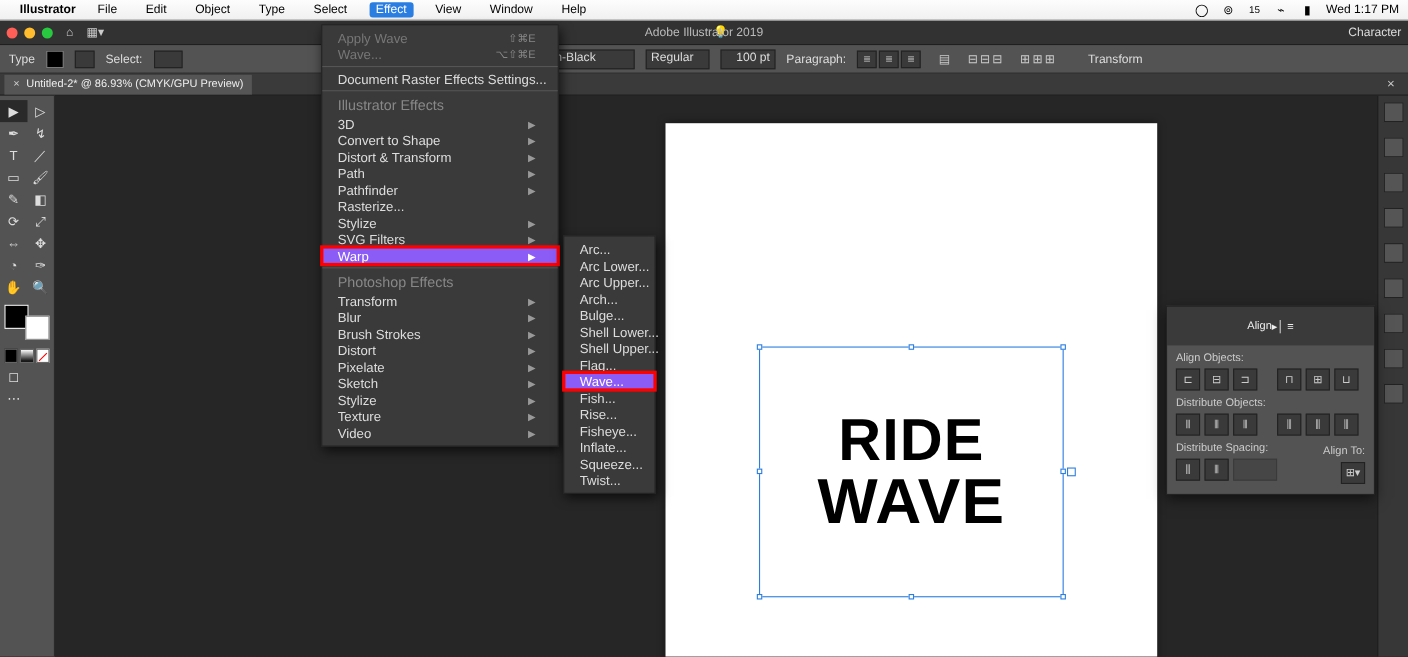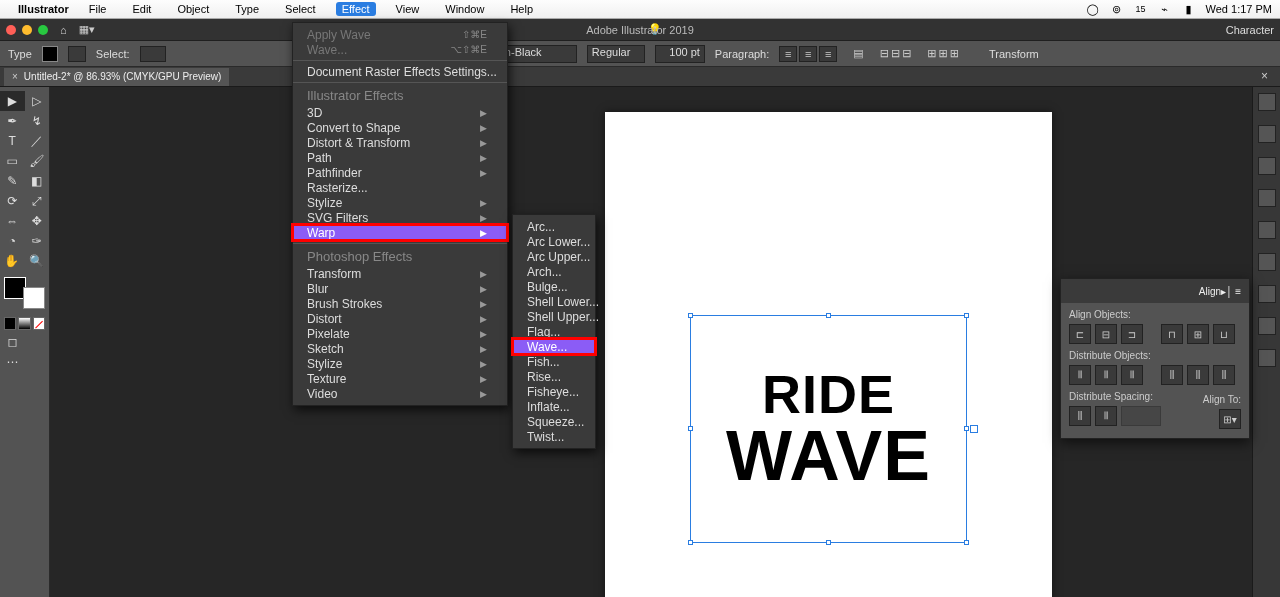--- a/index.html
+++ b/index.html
@@ -48,34 +48,34 @@
 .swatch { margin:6px 4px; position:relative; height:32px; }
 .swatch .fg { position:absolute; width:22px; height:22px; background:#000; border:1px solid #fff; left:0; top:0; }
 .swatch .bg { position:absolute; width:22px; height:22px; background:#fff; border:1px solid #888; right:0; bottom:0; }
 .swrow { display:flex; gap:2px; margin:2px 4px; }
 .swrow .sw { width:13px; height:13px; border:1px solid #666; }
 
 .canvas-wrap { flex:1; position:relative; background:#262626; overflow:hidden; }
 .artboard { position:absolute; left:555px; top:25px; width:447px; height:570px; background:#fff; box-shadow:0 0 8px rgba(0,0,0,.5); }
 .textbox { position:absolute; left:640px; top:228px; width:277px; height:228px; border:1px solid #2a7de1; background:transparent; display:flex; flex-direction:column; align-items:center; justify-content:center; }
 .textbox .line { font-family:"Arial Black",Gotham,sans-serif; font-weight:900; color:#000; line-height:1; letter-spacing:1px; }
-.l1{font-size:54px;} .l2{font-size:54px;} .l3{font-size:70px;}
+.l1{font-size:54px;} .l2{font-size:54px;} .l3{font-size:58px;}
 .handle { position:absolute; width:5px; height:5px; background:#fff; border:1px solid #2a7de1; }
 .h-tl{left:-3px;top:-3px;} .h-tm{left:50%;top:-3px;margin-left:-3px;} .h-tr{right:-3px;top:-3px;}
 .h-ml{left:-3px;top:50%;margin-top:-3px;} .h-mr{right:-3px;top:50%;margin-top:-3px;}
 .h-bl{left:-3px;bottom:-3px;} .h-bm{left:50%;bottom:-3px;margin-left:-3px;} .h-br{right:-3px;bottom:-3px;}
 .oport { position:absolute; right:-12px; top:50%; width:8px; height:8px; border:1px solid #2a7de1; background:#fff; margin-top:-4px; }
 
 
 .rstrip { width:28px; background:#373737; border-left:1px solid #1a1a1a; display:flex; flex-direction:column; align-items:center; padding-top:6px; gap:14px; }
 .rstrip .ri { width:18px; height:18px; background:#555; border:1px solid #222; }
 
 
 .panel { position:absolute; right:30px; top:278px; width:190px; background:#535353; border:1px solid #222; box-shadow:0 4px 12px rgba(0,0,0,.6); font-size:10px; }
-.panel .phead { height:24px; background:#3a3a3a; display:flex; align-items:center; padding:0 8px; color:#eee; justify-content:flex-end; }
+.panel .phead { height:35px; background:#3a3a3a; display:flex; align-items:center; padding:0 8px; color:#eee; justify-content:center; }
 .panel .psec { padding:6px 8px; }
 .panel .ptitle { color:#ccc; margin-bottom:4px; }
 .panel .prow { display:flex; gap:4px; margin-bottom:6px; }
 .panel .pb { width:22px; height:20px; background:#3a3a3a; border:1px solid #222; display:flex; align-items:center; justify-content:center; }
 .panel .split { display:flex; justify-content:space-between; align-items:center; }
 
 
 .menu { position:absolute; background:#3a3a3a; border:1px solid #222; box-shadow:2px 4px 10px rgba(0,0,0,.7); padding:4px 0; color:#ddd; font-size:12px; }
 .menu .mi { padding:2px 20px 2px 14px; display:flex; align-items:center; justify-content:space-between; height:15px; white-space:nowrap; }
 .menu .mi.dis { color:#777; }

